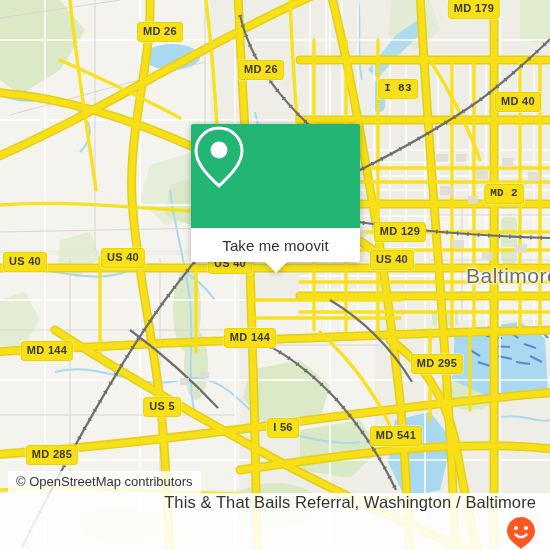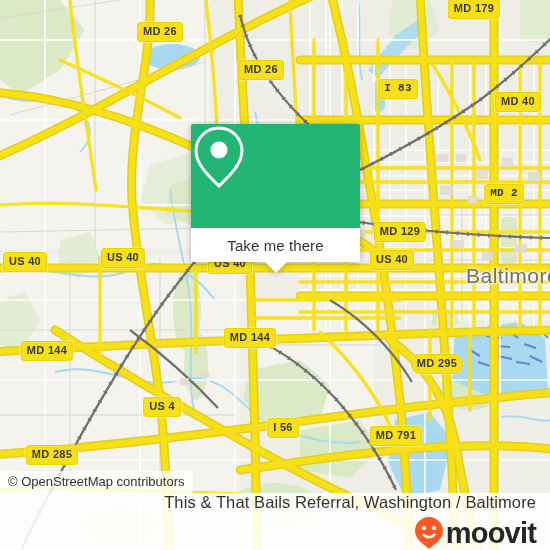--- a/index.html
+++ b/index.html
@@ -69,21 +69,21 @@
     width:0;height:0;
     transform:translateX(-50%);
     border-left:12px solid transparent;
     border-right:12px solid transparent;
     border-top:12px solid #fff;
   }
 
   
   #attribution{
     position:absolute;
-    left:0;bottom:57px;
+    left:8px;bottom:57px;
     background:rgba(255,255,255,.80);
     color:#333;
     font-size:13px;
     padding:3px 8px 4px 8px;
     white-space:nowrap;
   }
 
   
   #footer{
     position:absolute;
@@ -355,49 +355,48 @@
         <div class="shield" style="left: 398px; top: 89px; font-family: Liberation Mono, monospace;">I 83</div>
         <div class="shield" style="left: 518px; top: 102px;">MD 40</div>
         <div class="shield" style="left: 400px; top: 187px; margin-top: 45px;">MD 129</div>
         <div class="shield" style="left: 504px; top: 194px; font-family: Liberation Mono, monospace;">MD 2</div>
         <div class="shield" style="left: 25px; top: 262px;">US 40</div>
         <div class="shield" style="left: 123px; top: 258px;">US 40</div>
         <div class="shield" style="left: 230px; top: 264px;">US 40</div>
         <div class="shield" style="left: 392px; top: 260px;">US 40</div>
         <div class="shield" style="left: 47px; top: 351px;">MD 144</div>
         <div class="shield" style="left: 250px; top: 338px;">MD 144</div>
-        <div class="shield" style="left: 437px; top: 364px; border-radius: 9px;">MD 295</div>
-        <div class="shield" style="left: 162px; top: 407px;">US 4</div>
+        <div class="shield" style="left: 437px; top: 364px;">MD 295</div>
+        <div class="shield" style="left: 162px; top: 407px;">US 5</div>
         <div class="shield" style="left: 283px; top: 428px;">I 56</div>
-        <div class="shield" style="left: 396px; top: 436px;">MD 791</div>
+        <div class="shield" style="left: 396px; top: 436px;">MD 541</div>
         <div class="shield" style="left: 52px; top: 455px;">MD 285</div>
       </div>
 
     <div id="popup">
       <div id="popup-body">
         <svg id="popup-pin" width="56" height="66" viewBox="0 0 56 66">
           <path d="M28 4 C 15.3 4, 5 14.3, 5 27 C 5 41, 20 54, 28 62 C 36 54, 51 41, 51 27 C 51 14.3, 40.7 4, 28 4 Z" fill="none" stroke="#ffffff" stroke-width="3"></path>
           <circle cx="28" cy="26" r="8.5" fill="#ffffff"></circle>
         </svg>
       </div>
       <div id="popup-foot">
-        <span id="popup-foot-label">Take me there</span>
+        <span id="popup-foot-label">Take me moovit</span>
         <span id="popup-tail"></span>
       </div>
     </div>
 
     <div id="attribution">© OpenStreetMap contributors</div>
   </div>
 
   <div id="footer">
     <span id="footer-title">This &amp; That Bails Referral, Washington / Baltimore</span>
     <span id="brand">
       <svg id="brand-mark" width="30" height="34" viewBox="0 0 30 34">
         <path d="M15 1 C 7.3 1, 1 7.3, 1 15 C 1 24, 11 29, 15 33 C 19 29, 29 24, 29 15 C 29 7.3, 22.7 1, 15 1 Z" fill="#ff5722"></path>
         <circle cx="10" cy="12" r="2.1" fill="#ffffff"></circle>
         <circle cx="20" cy="12" r="2.1" fill="#ffffff"></circle>
         <path d="M9.5 18.5 C 12 22, 18 22, 20.5 18.5" fill="none" stroke="#ffffff" stroke-width="2.3" stroke-linecap="round"></path>
       </svg>
-      <span id="brand-word">moovit</span>
     </span>
   </div>
 
 </div>
 
 </body></html>

